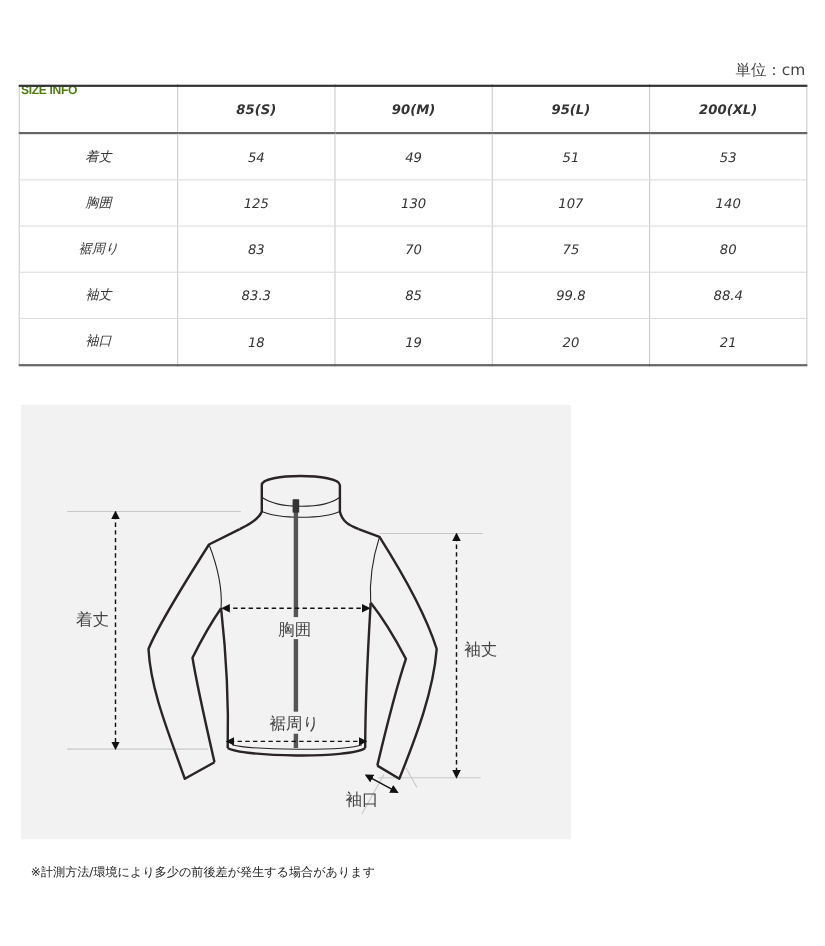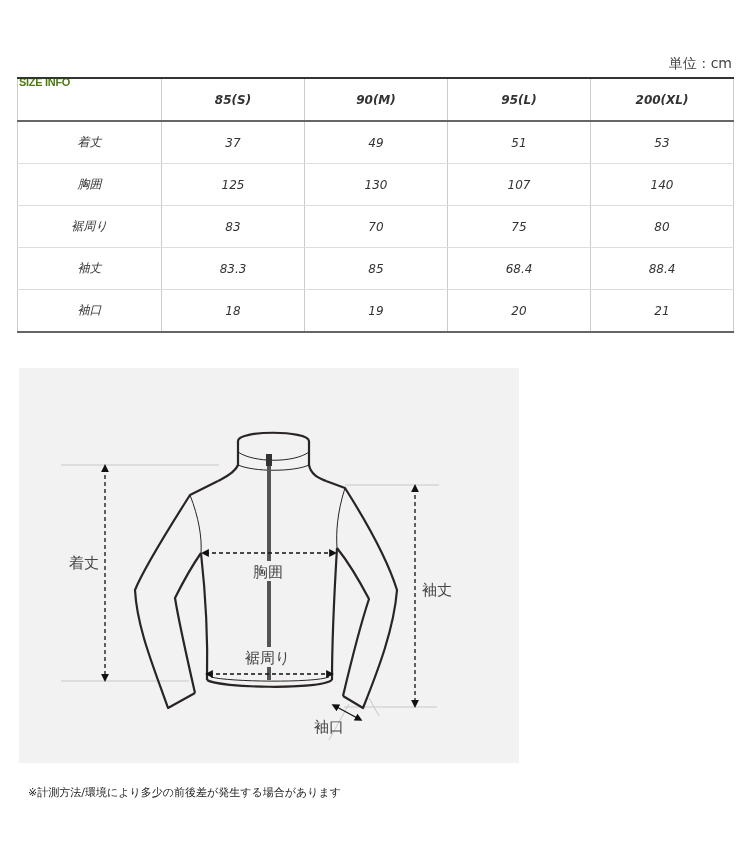--- a/index.html
+++ b/index.html
@@ -42,21 +42,21 @@
       <th></th>
       <th>85(S)</th>
       <th>90(M)</th>
       <th>95(L)</th>
       <th>200(XL)</th>
     </tr>
   </thead>
   <tbody>
     <tr>
       <td>着丈</td>
-      <td>37</td>
+      <td>54</td>
       <td>49</td>
       <td>51</td>
       <td>53</td>
     </tr>
     <tr>
       <td>胸囲</td>
       <td>125</td>
       <td>130</td>
       <td>107</td>
       <td>140</td>
@@ -65,21 +65,21 @@
       <td>裾周り</td>
       <td>83</td>
       <td>70</td>
       <td>75</td>
       <td>80</td>
     </tr>
     <tr>
       <td>袖丈</td>
       <td>83.3</td>
       <td>85</td>
-      <td>68.4</td>
+      <td>99.8</td>
       <td>88.4</td>
     </tr>
     <tr>
       <td>袖口</td>
       <td>18</td>
       <td>19</td>
       <td>20</td>
       <td>21</td>
     </tr>
   </tbody>

